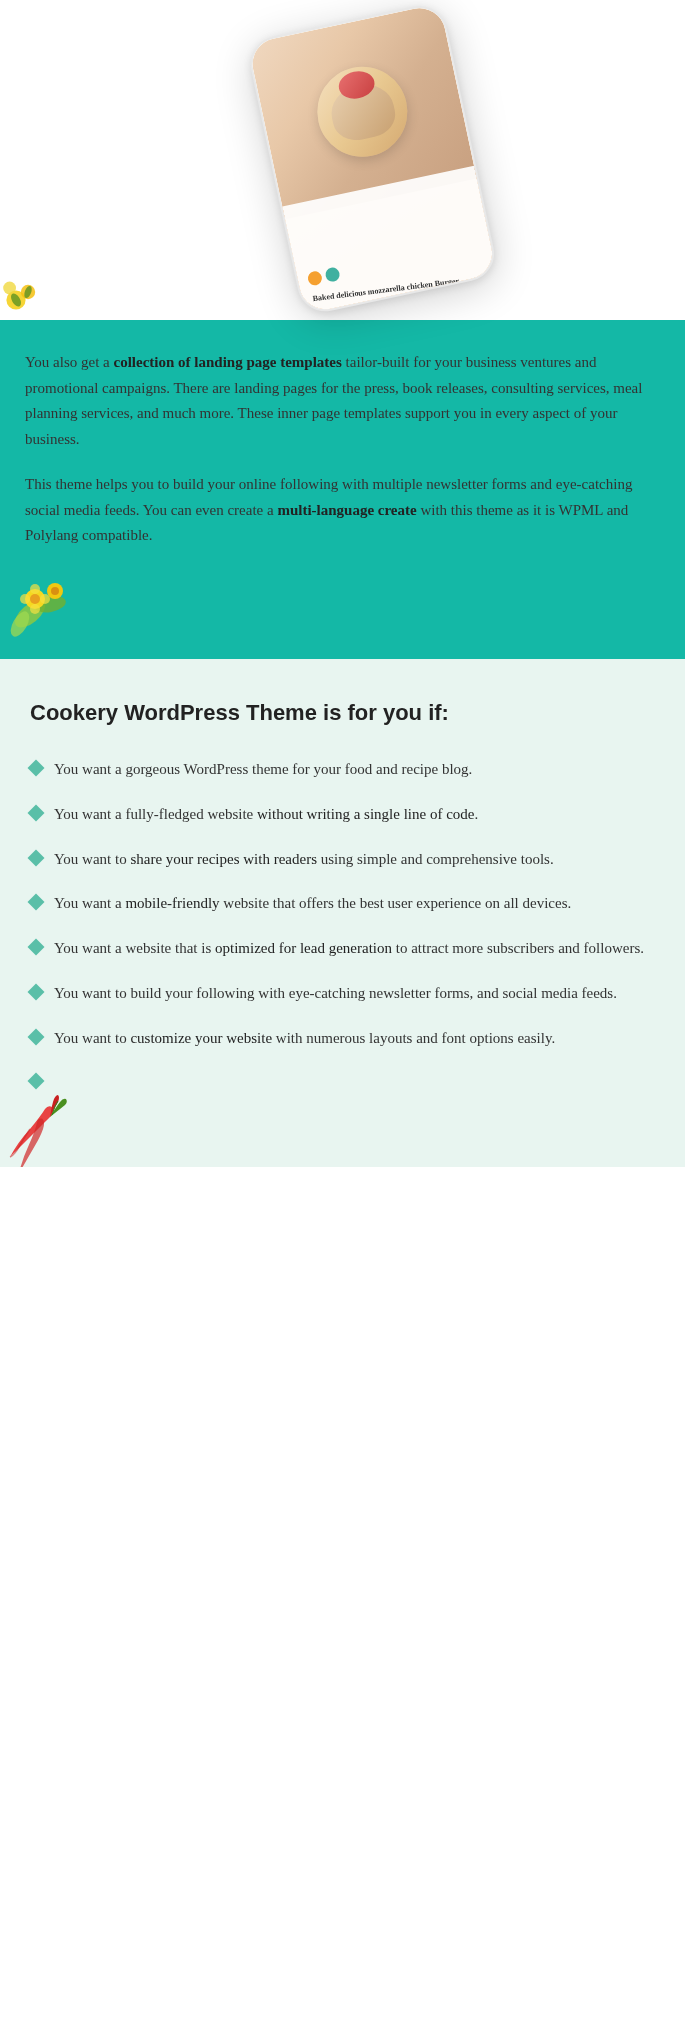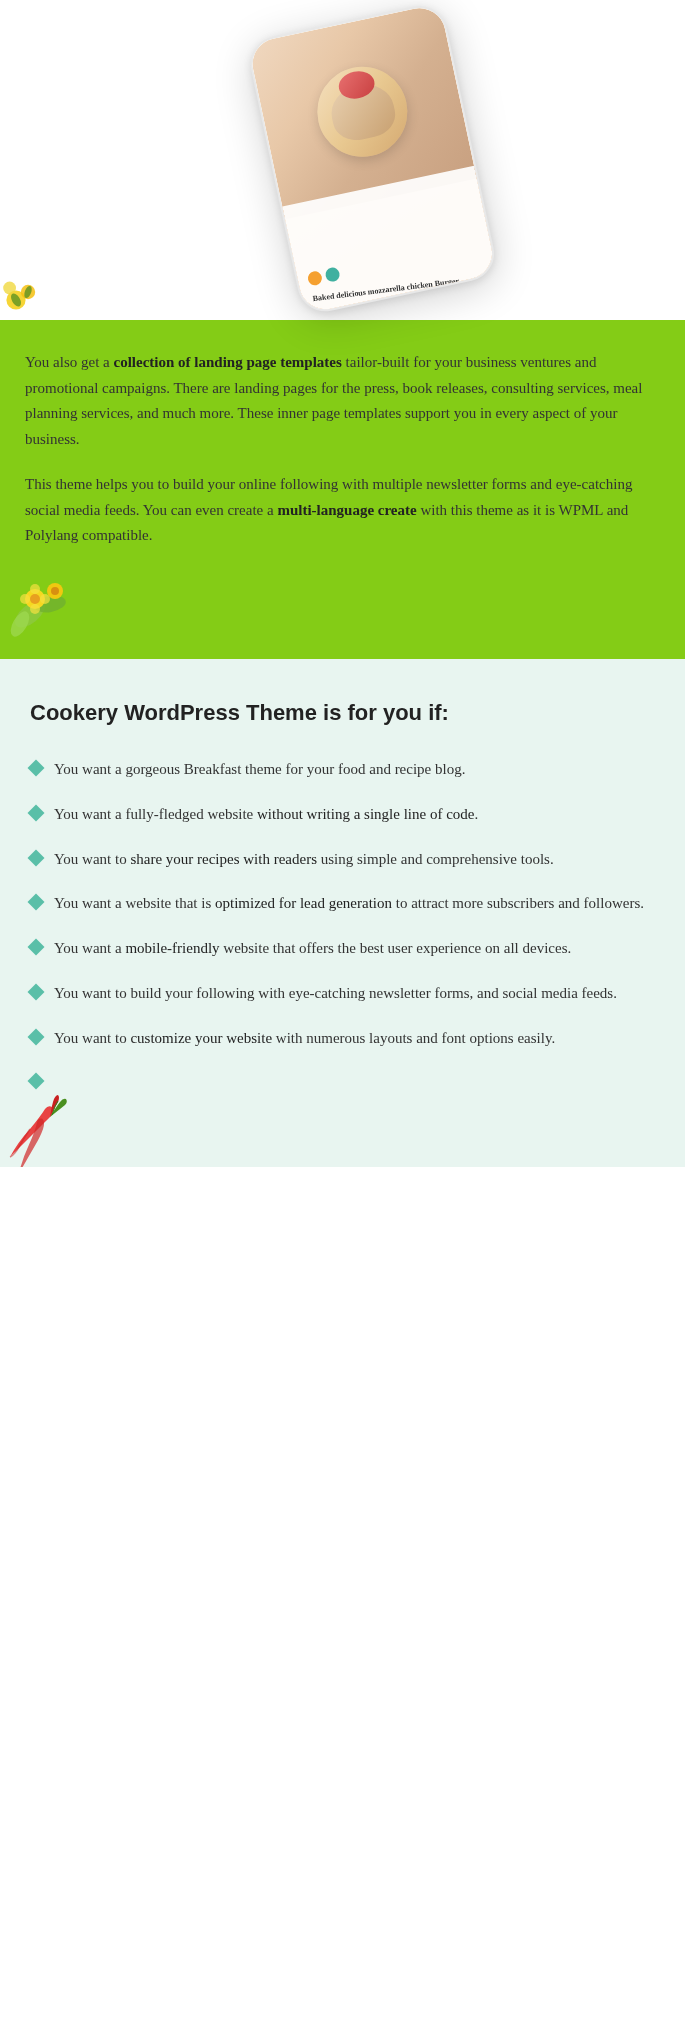--- a/index.html
+++ b/index.html
@@ -164,21 +164,21 @@
       height: 80px;
     }
 
     .phone-section-wrapper {
       position: relative;
     }
 
     
     .text-section {
       padding: 30px 25px 20px 25px;
-      background: #84cc16;
+      background: #14b8a6;
     }
 
     .text-section p {
       font-size: 15px;
       line-height: 1.7;
       color: #333;
       margin-bottom: 20px;
     }
 
     .text-section p strong {
@@ -304,37 +304,37 @@
     </svg>
   </div>
 </div>
 
 <div class="green-section">
   <h2>Cookery WordPress Theme is for you if:</h2>
 
   <ul class="bullet-list" id="bullet-list-container">
   <li>
         <div class="bullet-diamond"></div>
-        <span>You want a gorgeous Breakfast theme for your food and recipe blog.</span>
+        <span>You want a gorgeous WordPress theme for your food and recipe blog.</span>
       </li>
       <li>
         <div class="bullet-diamond"></div>
         <span>You want a fully-fledged website <strong>without writing a single line of code</strong>.</span>
       </li>
       <li>
         <div class="bullet-diamond"></div>
         <span>You want to <strong>share your recipes with readers</strong> using simple and comprehensive tools.</span>
       </li>
       <li>
         <div class="bullet-diamond"></div>
+        <span>You want a <strong>mobile-friendly</strong> website that offers the best user experience on all devices.</span>
+      </li>
+      <li>
+        <div class="bullet-diamond"></div>
         <span>You want a website that is <strong>optimized for lead generation</strong> to attract more subscribers and followers.</span>
-      </li>
-      <li>
-        <div class="bullet-diamond"></div>
-        <span>You want a <strong>mobile-friendly</strong> website that offers the best user experience on all devices.</span>
       </li>
       <li>
         <div class="bullet-diamond"></div>
         <span>You want to build your following with eye-catching newsletter forms, and social media feeds.</span>
       </li>
       <li>
         <div class="bullet-diamond"></div>
         <span>You want to <strong>customize your website</strong> with numerous layouts and font options easily.</span>
       </li>
       <li>

